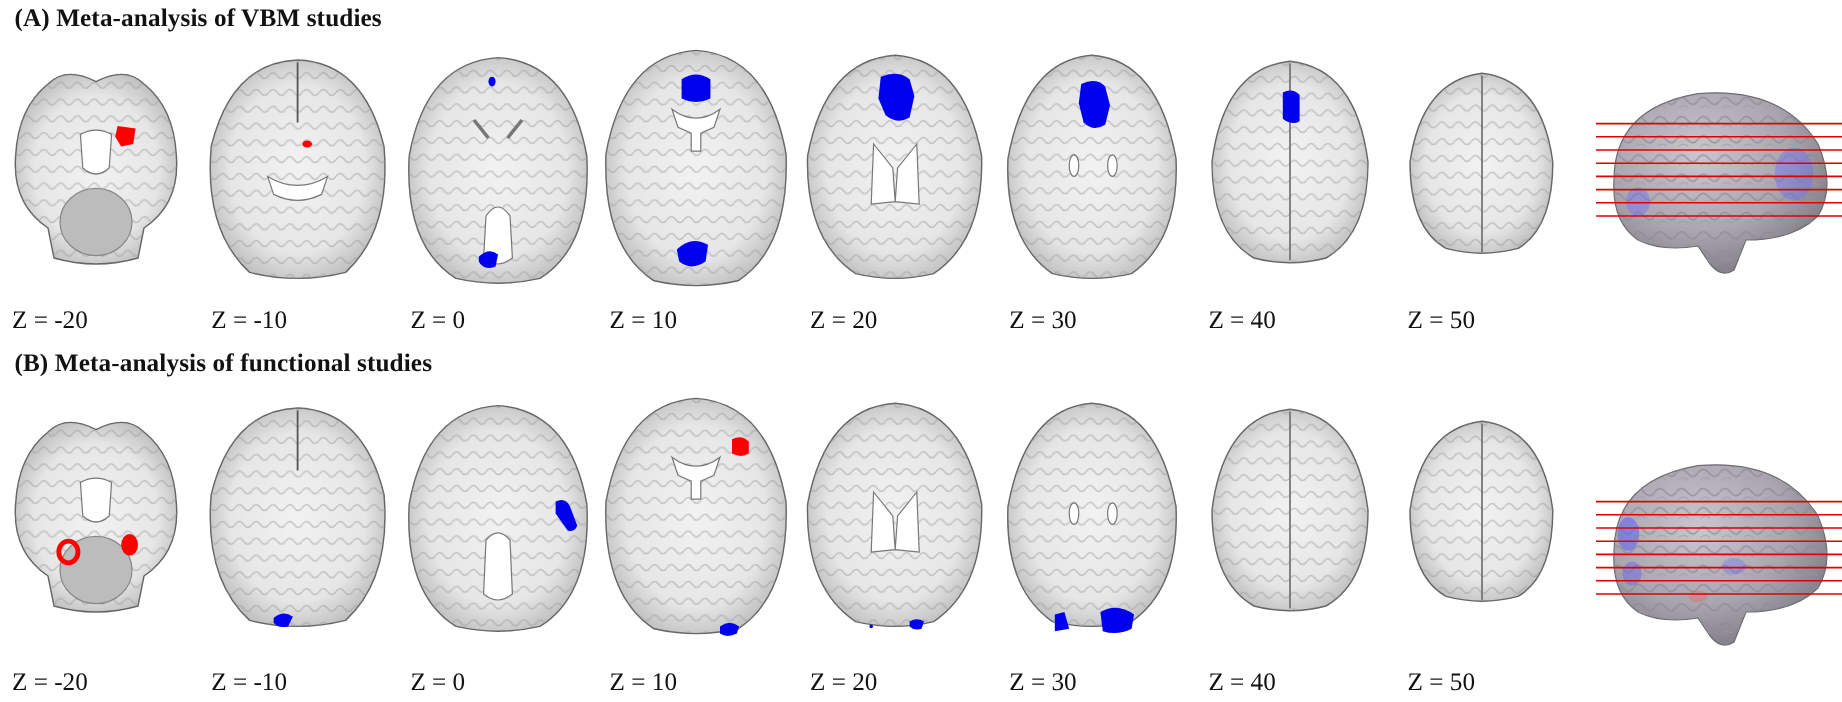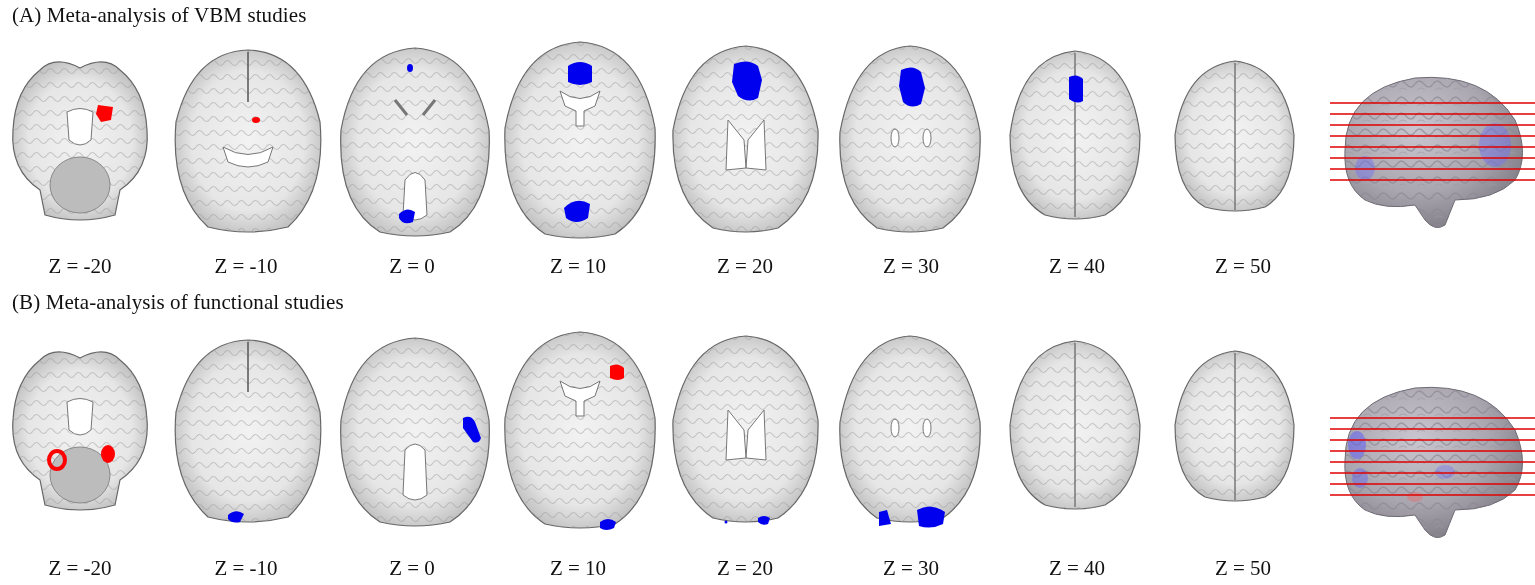--- a/index.html
+++ b/index.html
@@ -1,22 +1,22 @@
 <!DOCTYPE html>
 <html><head>
 <meta charset="utf-8">
 <style>
   html,body{margin:0;padding:0;background:#ffffff;}
   body{width:1535px;height:585px;position:relative;overflow:hidden;font-family:"Liberation Serif","DejaVu Serif",serif;color:#111;}
-  .panel-title{position:absolute;left:12px;font-weight:normal;font-size:21px;letter-spacing:0.1px;}
+  .panel-title{position:absolute;left:12px;font-weight:bold;font-size:21px;letter-spacing:0.1px;}
   #titleA{top:3px;}
   #titleB{top:290px;}
   .slice{position:absolute;}
   .slice svg{display:block;}
-  .zlabel{position:absolute;width:140px;text-align:center;font-size:21px;white-space:nowrap;}
+  .zlabel{position:absolute;width:140px;text-align:left;font-size:21px;white-space:nowrap;}
   .render3d{position:absolute;}
 </style>
 </head>
 <body>
 
 <div id="titleA" class="panel-title">(A) Meta-analysis of VBM studies</div>
 <div id="titleB" class="panel-title">(B) Meta-analysis of functional studies</div>
 
 <svg width="0" height="0" style="position:absolute">
   <defs>

